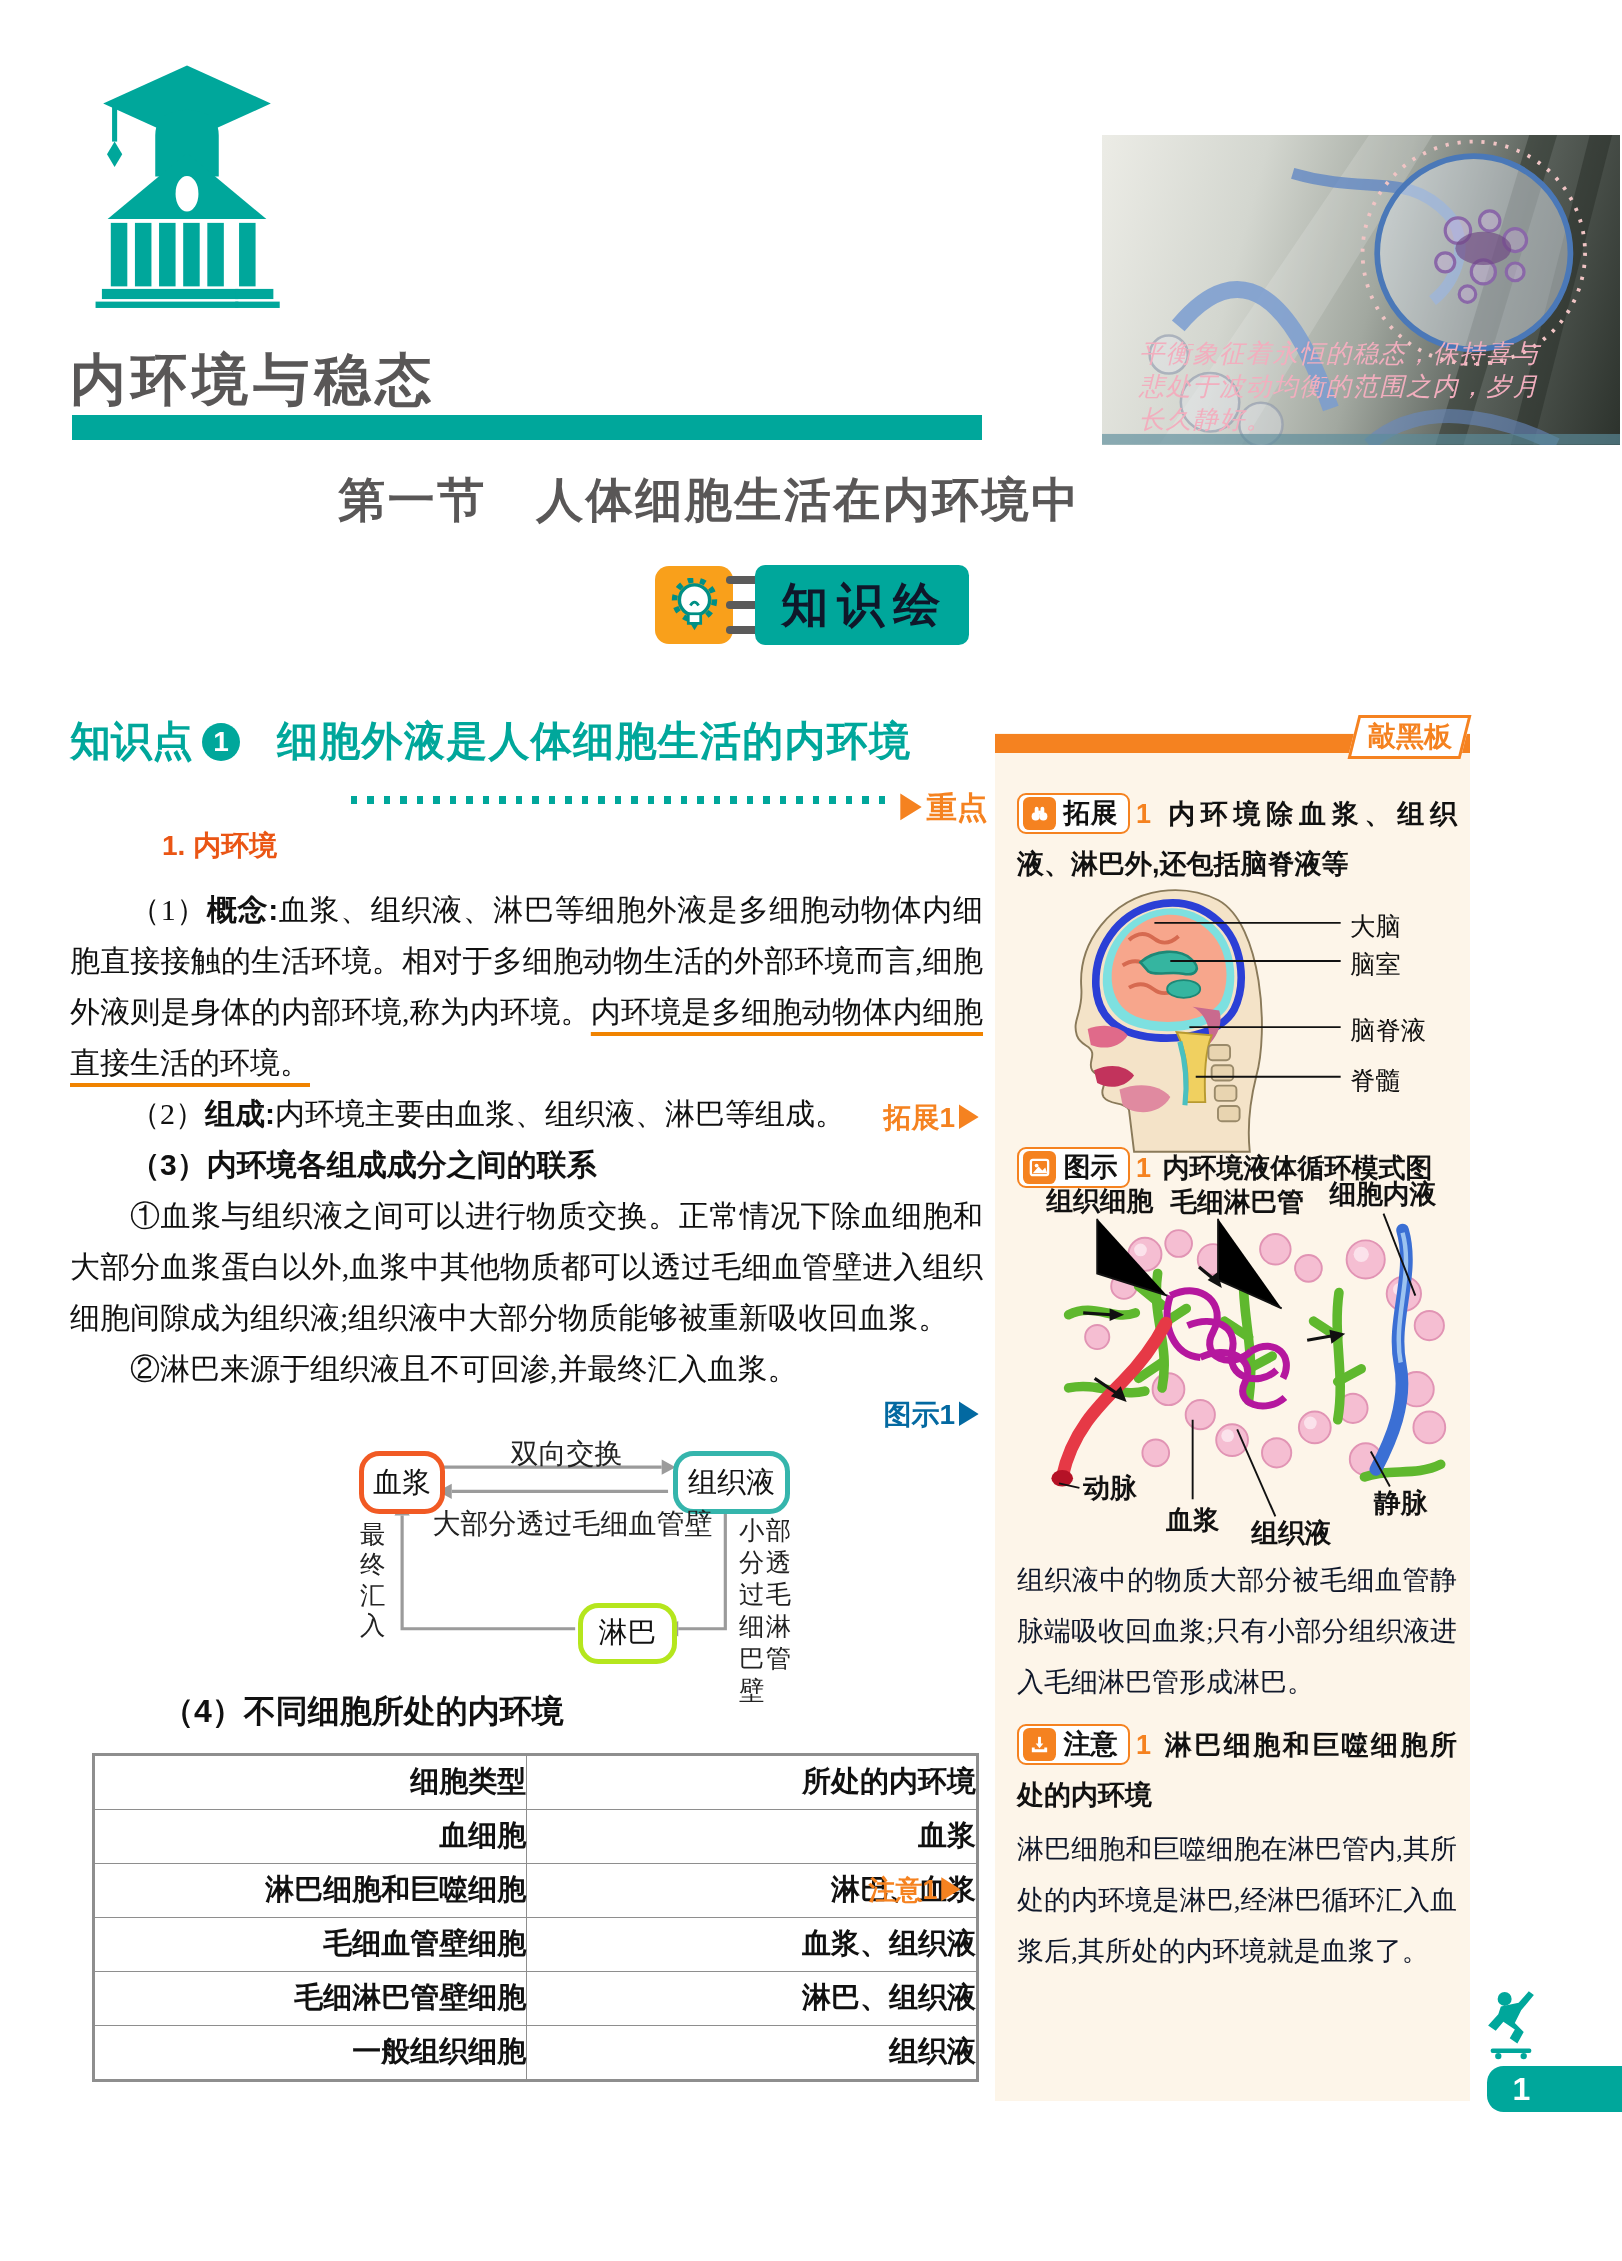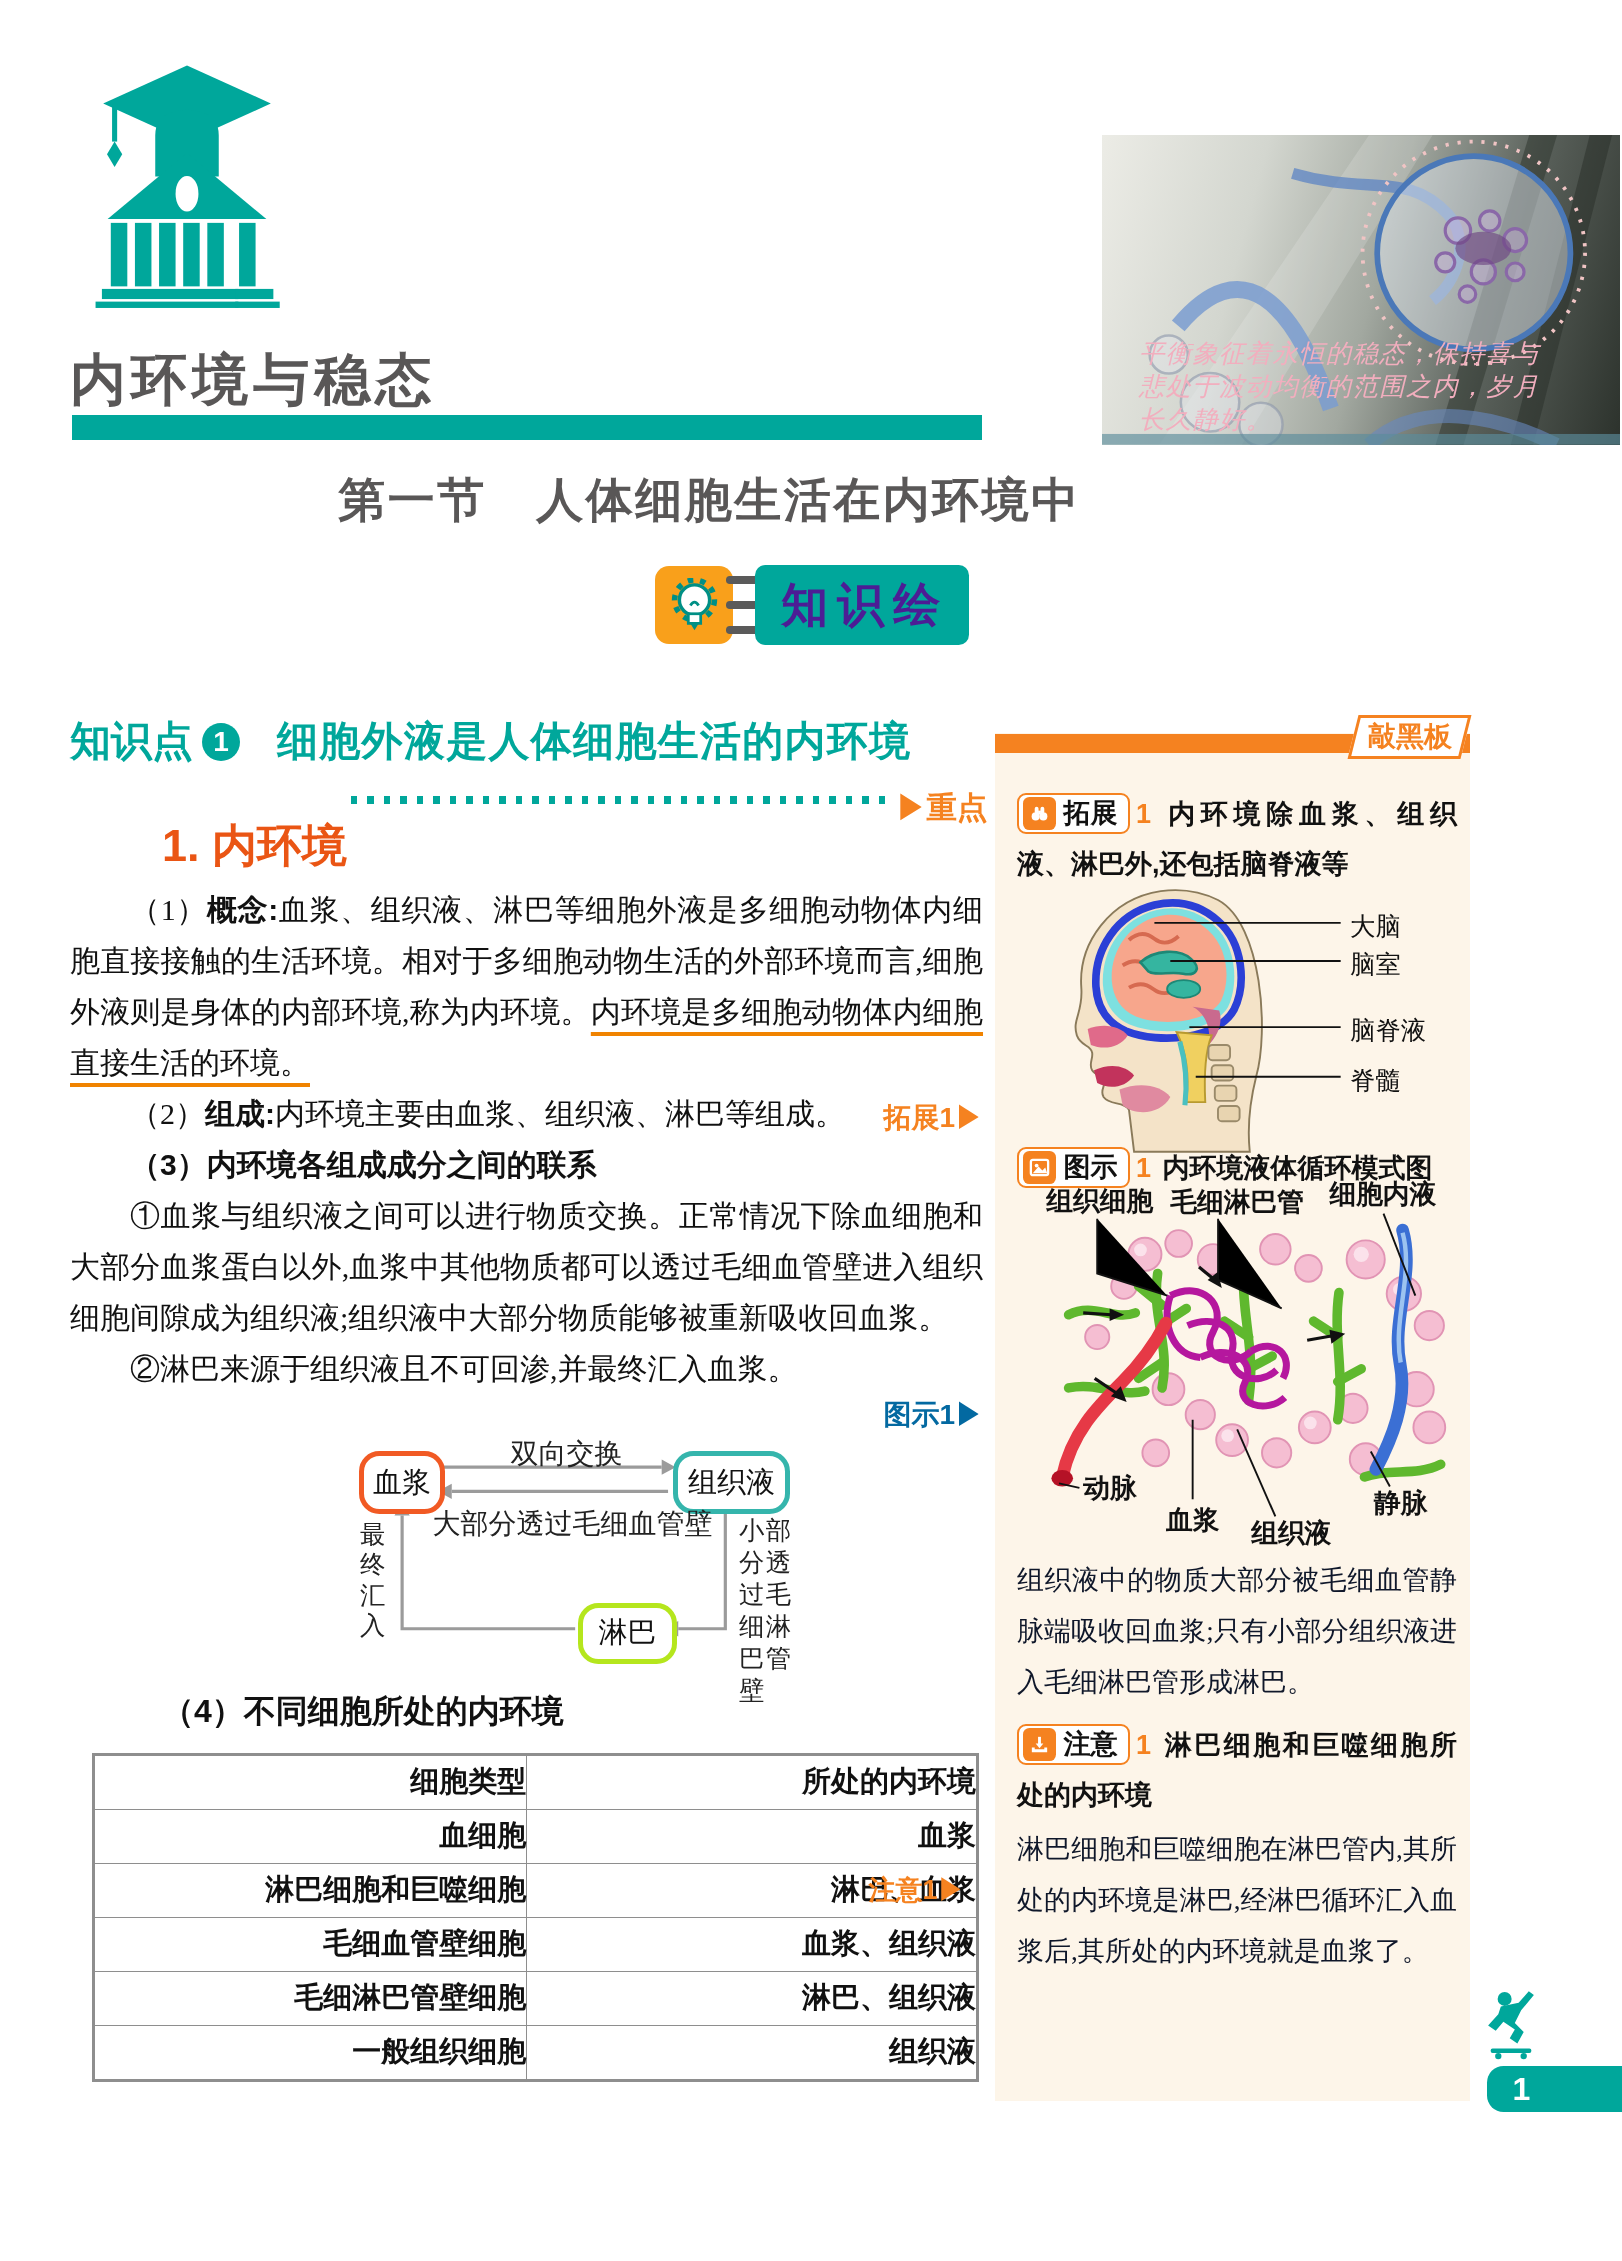--- a/index.html
+++ b/index.html
@@ -21,40 +21,40 @@
        font-weight:700;font-size:56px;color:#595757;letter-spacing:5.1px;}
   .title-bar{position:absolute;left:72px;top:415px;width:910px;height:25.4px;background:#00a79b;}
   .section-title{position:absolute;left:0;top:469px;width:1419px;text-align:center;
        font-family:"Liberation Sans",sans-serif;font-weight:700;font-size:47px;color:#595757;letter-spacing:2.5px;}
 
   
   .zsh{position:absolute;left:655px;top:565px;height:80px;}
   .zsh-icon{position:absolute;left:0;top:1.3px;width:78px;height:78px;background:#f9a01b;border-radius:14px;
        display:flex;align-items:center;justify-content:center;}
   .zsh-text{position:absolute;left:100px;top:0;width:214px;height:80px;background:#00a79b;border-radius:10.2px;
-       display:flex;align-items:center;justify-content:center;color:#4c1d95;font-family:"Liberation Sans",sans-serif;
+       display:flex;align-items:center;justify-content:center;color:#0f172a;font-family:"Liberation Sans",sans-serif;
        font-weight:700;font-size:47px;letter-spacing:9px;padding-left:6.4px;box-sizing:border-box;}
   .staple{position:absolute;left:71px;width:41px;height:7.6px;background:#5a5a5a;border-radius:3.8px;}
   .staple:after{content:"";position:absolute;right:-1.3px;top:1.3px;width:5.1px;height:5.1px;border-radius:50%;background:#fff;}
   .st1{top:11.4px}.st2{top:36px}.st3{top:61px}
 
   
   .kp{position:absolute;left:70px;top:714px;display:flex;align-items:center;color:#00a79b;
       font-family:"Liberation Sans",sans-serif;font-weight:700;font-size:41px;}
   .kp-circle{width:38px;height:38px;border-radius:50%;background:#00a79b;color:#fff;margin-left:9px;
       display:flex;align-items:center;justify-content:center;font-size:28px;}
   .kp-title{margin-left:37px;letter-spacing:1.3px;}
   .dotline{position:absolute;left:351px;top:796px;width:537px;height:7.6px;
       background:repeating-linear-gradient(90deg,#00a79b 0 6.4px,transparent 6.4px 16.5px);}
   .zhongdian{position:absolute;left:896px;top:776px;color:#f58220;font-family:"Liberation Sans",sans-serif;
       font-weight:700;font-size:30.5px;margin-top:12px;}
 
   
   .main{position:absolute;left:70px;top:827px;width:913px;}
-  .h1{color:#ea5514;font-family:"Liberation Sans",sans-serif;font-weight:700;font-size:45px;
+  .h1{color:#ea5514;font-family:"Liberation Sans",sans-serif;font-weight:700;font-size:28px;
       margin:0 0 19px 92px;line-height:38px;}
   .main p{margin:0;font-size:30px;line-height:51px;text-align:justify;text-indent:2em;}
   .hb{font-family:"Liberation Sans",sans-serif;font-weight:700;}
   .bold-para{font-family:"Liberation Sans",sans-serif;font-weight:700;}
   .ul-orange{text-decoration:underline;text-decoration-color:#f08300;text-decoration-thickness:3.8px;text-underline-offset:10.2px;}
   .rel{position:relative;}
   .ref-marker{position:absolute;right:0;top:3.8px;color:#f58220;font-family:"Liberation Sans",sans-serif;
       font-weight:700;font-size:28px;text-indent:0;}
   .marker-line{height:42px;line-height:42px;text-align:right;color:#0369a1;
       font-family:"Liberation Sans",sans-serif;font-weight:700;font-size:28px;}

